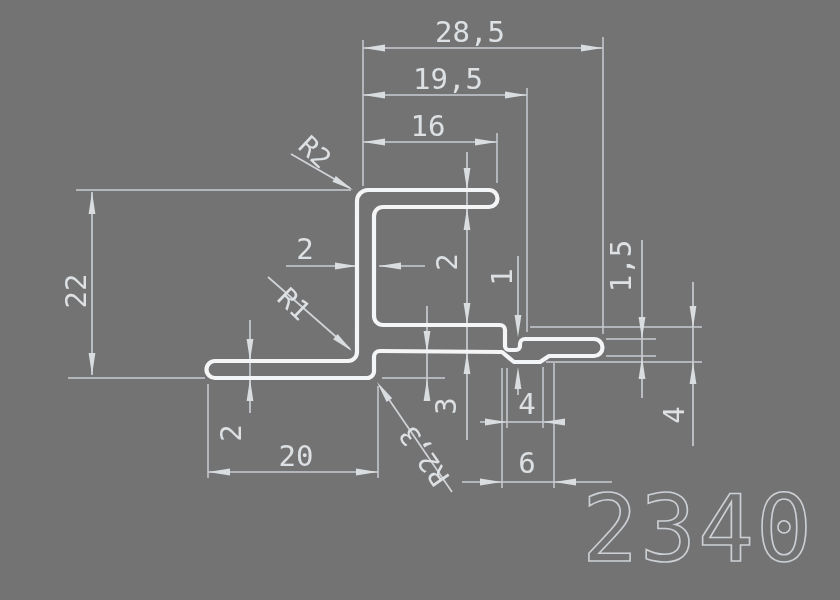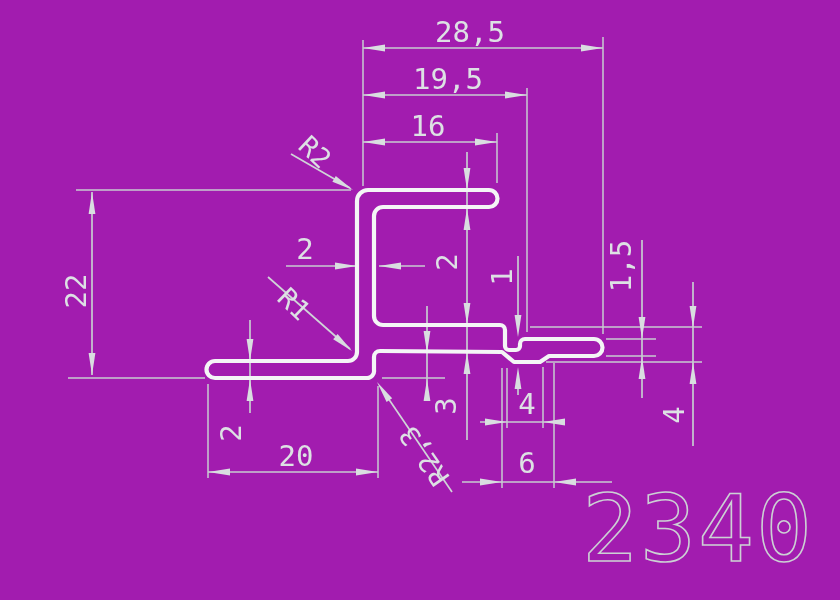--- a/index.html
+++ b/index.html
@@ -1,16 +1,16 @@
 <!DOCTYPE html>
 <html><head>
 <meta charset="utf-8">
 <style>
   html,body{margin:0;padding:0;background:#23272e;}
-  .stage{width:840px;height:600px;background:#a21caf;position:relative;overflow:hidden;}
+  .stage{width:840px;height:600px;background:#737373;position:relative;overflow:hidden;}
   svg{display:block;}
   .ext  {stroke:#c7cbd0;stroke-width:1.5;fill:none;}
   .dim  {stroke:#c7cbd0;stroke-width:1.7;fill:none;}
   .arr  {fill:#d9dde0;stroke:none;}
   .lead {stroke:#d0d4d8;stroke-width:1.7;fill:none;}
   .profile{stroke:#f4f5f6;stroke-width:4.2;fill:none;stroke-linejoin:round;stroke-linecap:round;}
   text{font-family:"DejaVu Sans Mono","Liberation Mono",monospace;fill:#dde1e4;font-size:29px;}
   text.rad{font-size:27px;}
   text.partnum{font-size:93px;fill:none;stroke:#ccd0d4;stroke-width:1.6;letter-spacing:2px;}
 </style>

